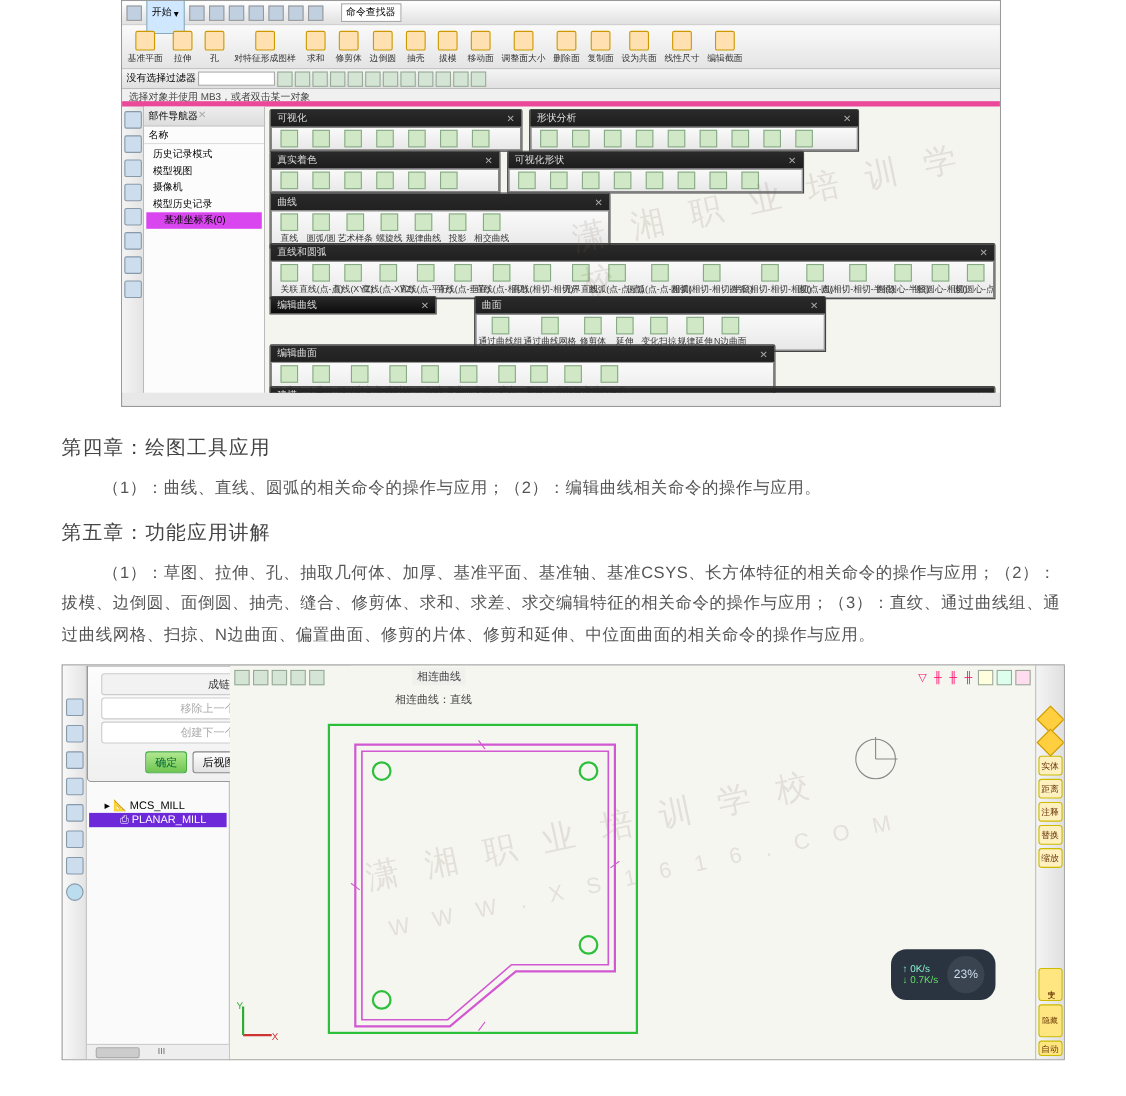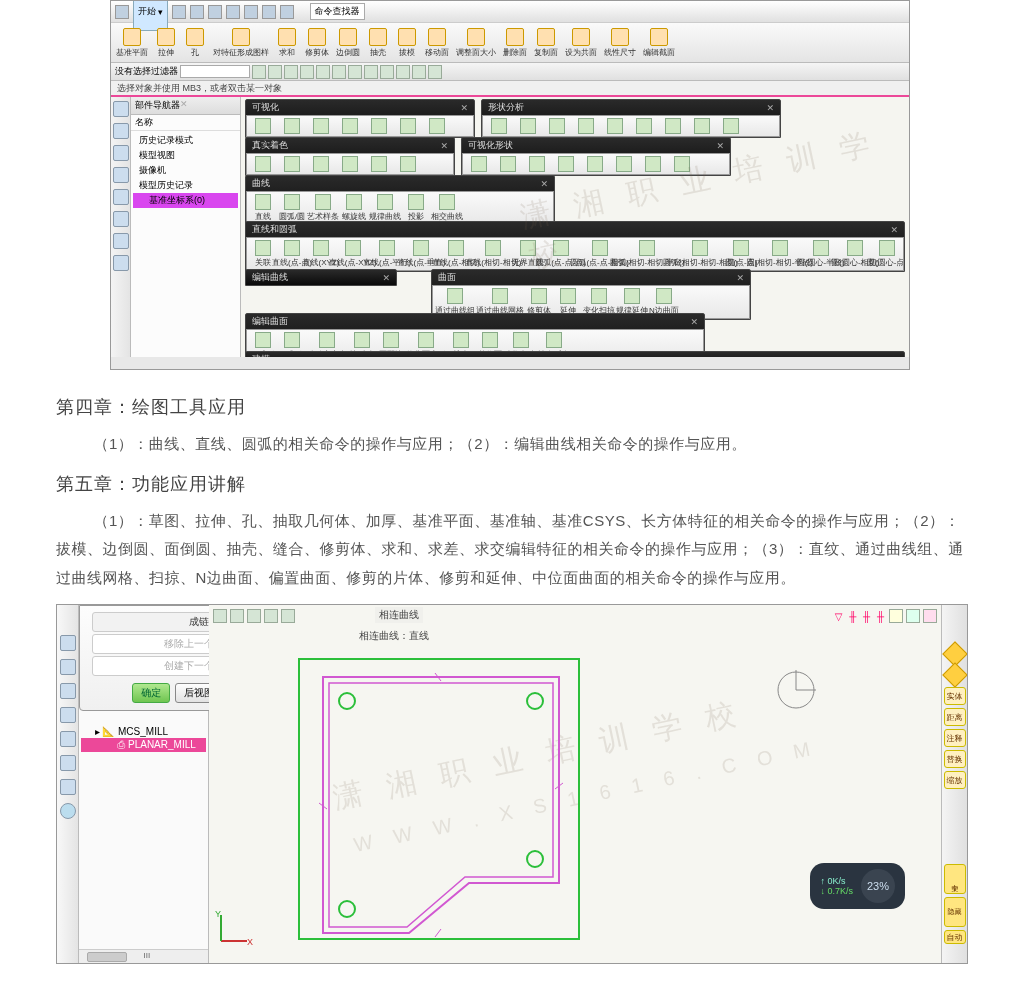--- a/index.html
+++ b/index.html
@@ -8,21 +8,21 @@
 .top-screenshot { height: 370px; margin-left: 110px; width: 800px; border: 1px solid #999; }
 .menubar { height: 22px; background: linear-gradient(#fff,#e0e0e0); display: flex; align-items: center; font-size: 9px; padding: 0 4px; gap: 4px; border-bottom: 1px solid #ccc; }
 .menu-btn { display: inline-flex; align-items: center; gap: 2px; padding: 12px 4px; background: #d0e8ff; border: 1px solid #8ab; border-radius: 3px; font-size: 9px; }
 .tiny-icon { width: 14px; height: 14px; display: inline-block; background: #c0d0e0; border: 1px solid #999; }
 .ribbon-row { height: 40px; background: linear-gradient(#fafafa,#e4e4e4); border-bottom: 1px solid #bbb; display: flex; align-items: center; gap: 1px; padding: 1px 2px; font-size: 8px; }
 .rib-item { display: flex; flex-direction: column; align-items: center; gap: 1px; padding: 1px 3px; min-width: 28px; }
 .rib-item .ico { width: 18px; height: 18px; background: #ffe0b0; border: 1px solid #c90; border-radius: 2px; }
 .rib-item .lbl { font-size: 8px; color: #333; white-space: nowrap; }
 .thin-row { height: 18px; background: linear-gradient(#f5f5f5,#e0e0e0); border-bottom: 1px solid #bbb; display: flex; align-items: center; gap: 2px; padding: 0 4px; font-size: 9px; }
 .small-icon { width: 14px; height: 14px; background: #d5e5d5; border: 1px solid #9a9; }
-.status-line { height: 16px; background: #f0f0f0; border-bottom: 2px solid #ec4899; font-size: 9px; padding: 1px 6px; color: #444; }
+.status-line { height: 16px; background: #f0f0f0; border-bottom: 5px solid #ec4899; font-size: 9px; padding: 1px 6px; color: #444; }
 .workspace { display: flex; height: 260px; }
 .left-dock { width: 20px; background: linear-gradient(90deg,#f4f4f4,#e4e4e4); border-right: 1px solid #bbb; display: flex; flex-direction: column; gap: 6px; padding: 4px 2px; }
 .dock-ico { width: 16px; height: 16px; background: #cde; border: 1px solid #89a; border-radius: 2px; }
 .nav-panel { width: 110px; background: #fcfcfc; border-right: 1px solid #bbb; font-size: 9px; }
 .nav-header { background: linear-gradient(#eee,#ddd); padding: 2px 4px; border-bottom: 1px solid #bbb; display: flex; justify-content: flex-start; }
 .nav-tree { padding: 2px; }
 .nav-tree .row { padding: 1px 0 1px 6px; white-space: nowrap; }
 .nav-tree .row.sel { background: #d946ef; }
 .canvas-area { flex: 1; background: #f5f5f0; position: relative; overflow: hidden; }
 .floating-toolbar { position: absolute; background: linear-gradient(#2a2a2a,#0a0a0a); color: #ddd; font-size: 9px; border: 1px solid #444; border-radius: 2px 2px 0 0; }
@@ -35,32 +35,32 @@
 
 .text-content { padding: 12px 56px; color: #333; line-height: 1.9; }
 .chapter { font-size: 18px; font-weight: 400; margin: 8px 0 6px; color: #444; letter-spacing: 1px; }
 .para { font-size: 15px; color: #555; text-indent: 2.5em; letter-spacing: 0.5px; }
 
 .bottom-screenshot { height: 360px; margin: 0 56px; border: 1px solid #999; background: #f4f4f0; display: flex; position: relative; overflow: hidden; }
 .bs-left-dock { width: 22px; background: linear-gradient(90deg,#f8f8f8,#e4e4e4); border-right: 1px solid #bbb; display: flex; flex-direction: column; gap: 8px; padding: 30px 3px 4px; }
 .bs-nav { width: 130px; background: #fafafa; border-right: 1px solid #bbb; font-size: 10px; position: relative; }
 .bs-tree { padding: 120px 2px 2px; }
 .bs-tree .r { padding: 1px 2px 1px 14px; }
-.bs-tree .r.sel { background: #ec4899; color: #fff; text-align: center; }
+.bs-tree .r.sel { background: #6d28d9; color: #fff; }
 .bs-dialog { position: absolute; top: 0; left: 0; width: 240px; background: linear-gradient(#fdfdfd,#f0f0f0); border: 1px solid #999; border-radius: 0 0 4px 4px; padding: 4px; font-size: 10px; }
 .bs-dialog .sec-label { display: block; text-align: center; font-size: 10px; padding: 2px; border: 1px solid #ccc; border-radius: 3px; background: #fff; margin: 2px 8px; }
 .bs-dialog .dlg-btn { display: inline-block; padding: 2px 8px; border: 1px solid #888; border-radius: 3px; background: linear-gradient(#fefefe,#e2e2e2); font-size: 10px; margin: 1px; }
 .bs-dialog .dlg-btn.ok { background: linear-gradient(#b0e890,#6fc550); color: #063; border-color: #4a4; }
 .bs-dialog .btn-row { text-align: center; padding: 4px 0 2px; }
 .bs-canvas { flex: 1; background: #f6f6f1; position: relative; }
 .bs-top-icons { position: absolute; top: 2px; left: 4px; right: 4px; height: 18px; display: flex; gap: 3px; align-items: center; font-size: 10px; }
 .bs-title { position: absolute; top: 2px; left: 166px; font-size: 10px; color: #444; background: rgba(240,240,235,.9); padding: 1px 4px; }
 .bs-subtitle { position: absolute; top: 24px; left: 150px; font-size: 10px; color: #444; }
 svg.part { position: absolute; top: 48px; left: 80px; }
-.bs-right-dock { width: 26px; background: linear-gradient(90deg,#f4f4f4,#e0e0e0); border-left: 1px solid #bbb; display: flex; flex-direction: column; gap: 3px; padding: 40px 3px 19px; align-items: center; }
+.bs-right-dock { width: 26px; background: linear-gradient(90deg,#f4f4f4,#e0e0e0); border-left: 1px solid #bbb; display: flex; flex-direction: column; gap: 3px; padding: 40px 3px 3px; align-items: center; }
 .pill { width: 22px; height: 18px; background: #fff0c0; border: 1px solid #cb0; border-radius: 3px; font-size: 8px; display: flex; align-items: center; justify-content: center; color: #630; }
 .pill.y { background: #ffe680; }
 .speed-widget { position: absolute; right: 36px; bottom: 54px; background: #2a3440; color: #8ec; border-radius: 14px; padding: 6px 10px; font-size: 9px; display: flex; align-items: center; gap: 8px; }
 .speed-widget .circ { width: 34px; height: 34px; border-radius: 50%; background: #3a4450; display: flex; align-items: center; justify-content: center; font-size: 11px; color: #cde; }
 .watermark { position: absolute; color: rgba(120,100,80,.15); font-size: 30px; transform: rotate(-12deg); pointer-events: none; letter-spacing: 8px; }
 .scrollbar-h { position: absolute; left: 0; right: 0; bottom: 0; height: 14px; background: #eee; border-top: 1px solid #ccc; }
 .scrollbar-h .thumb { position: absolute; left: 8px; top: 2px; width: 40px; height: 10px; background: #ccc; border: 1px solid #aaa; border-radius: 2px; }
 </style>
 </head>
 <body>

